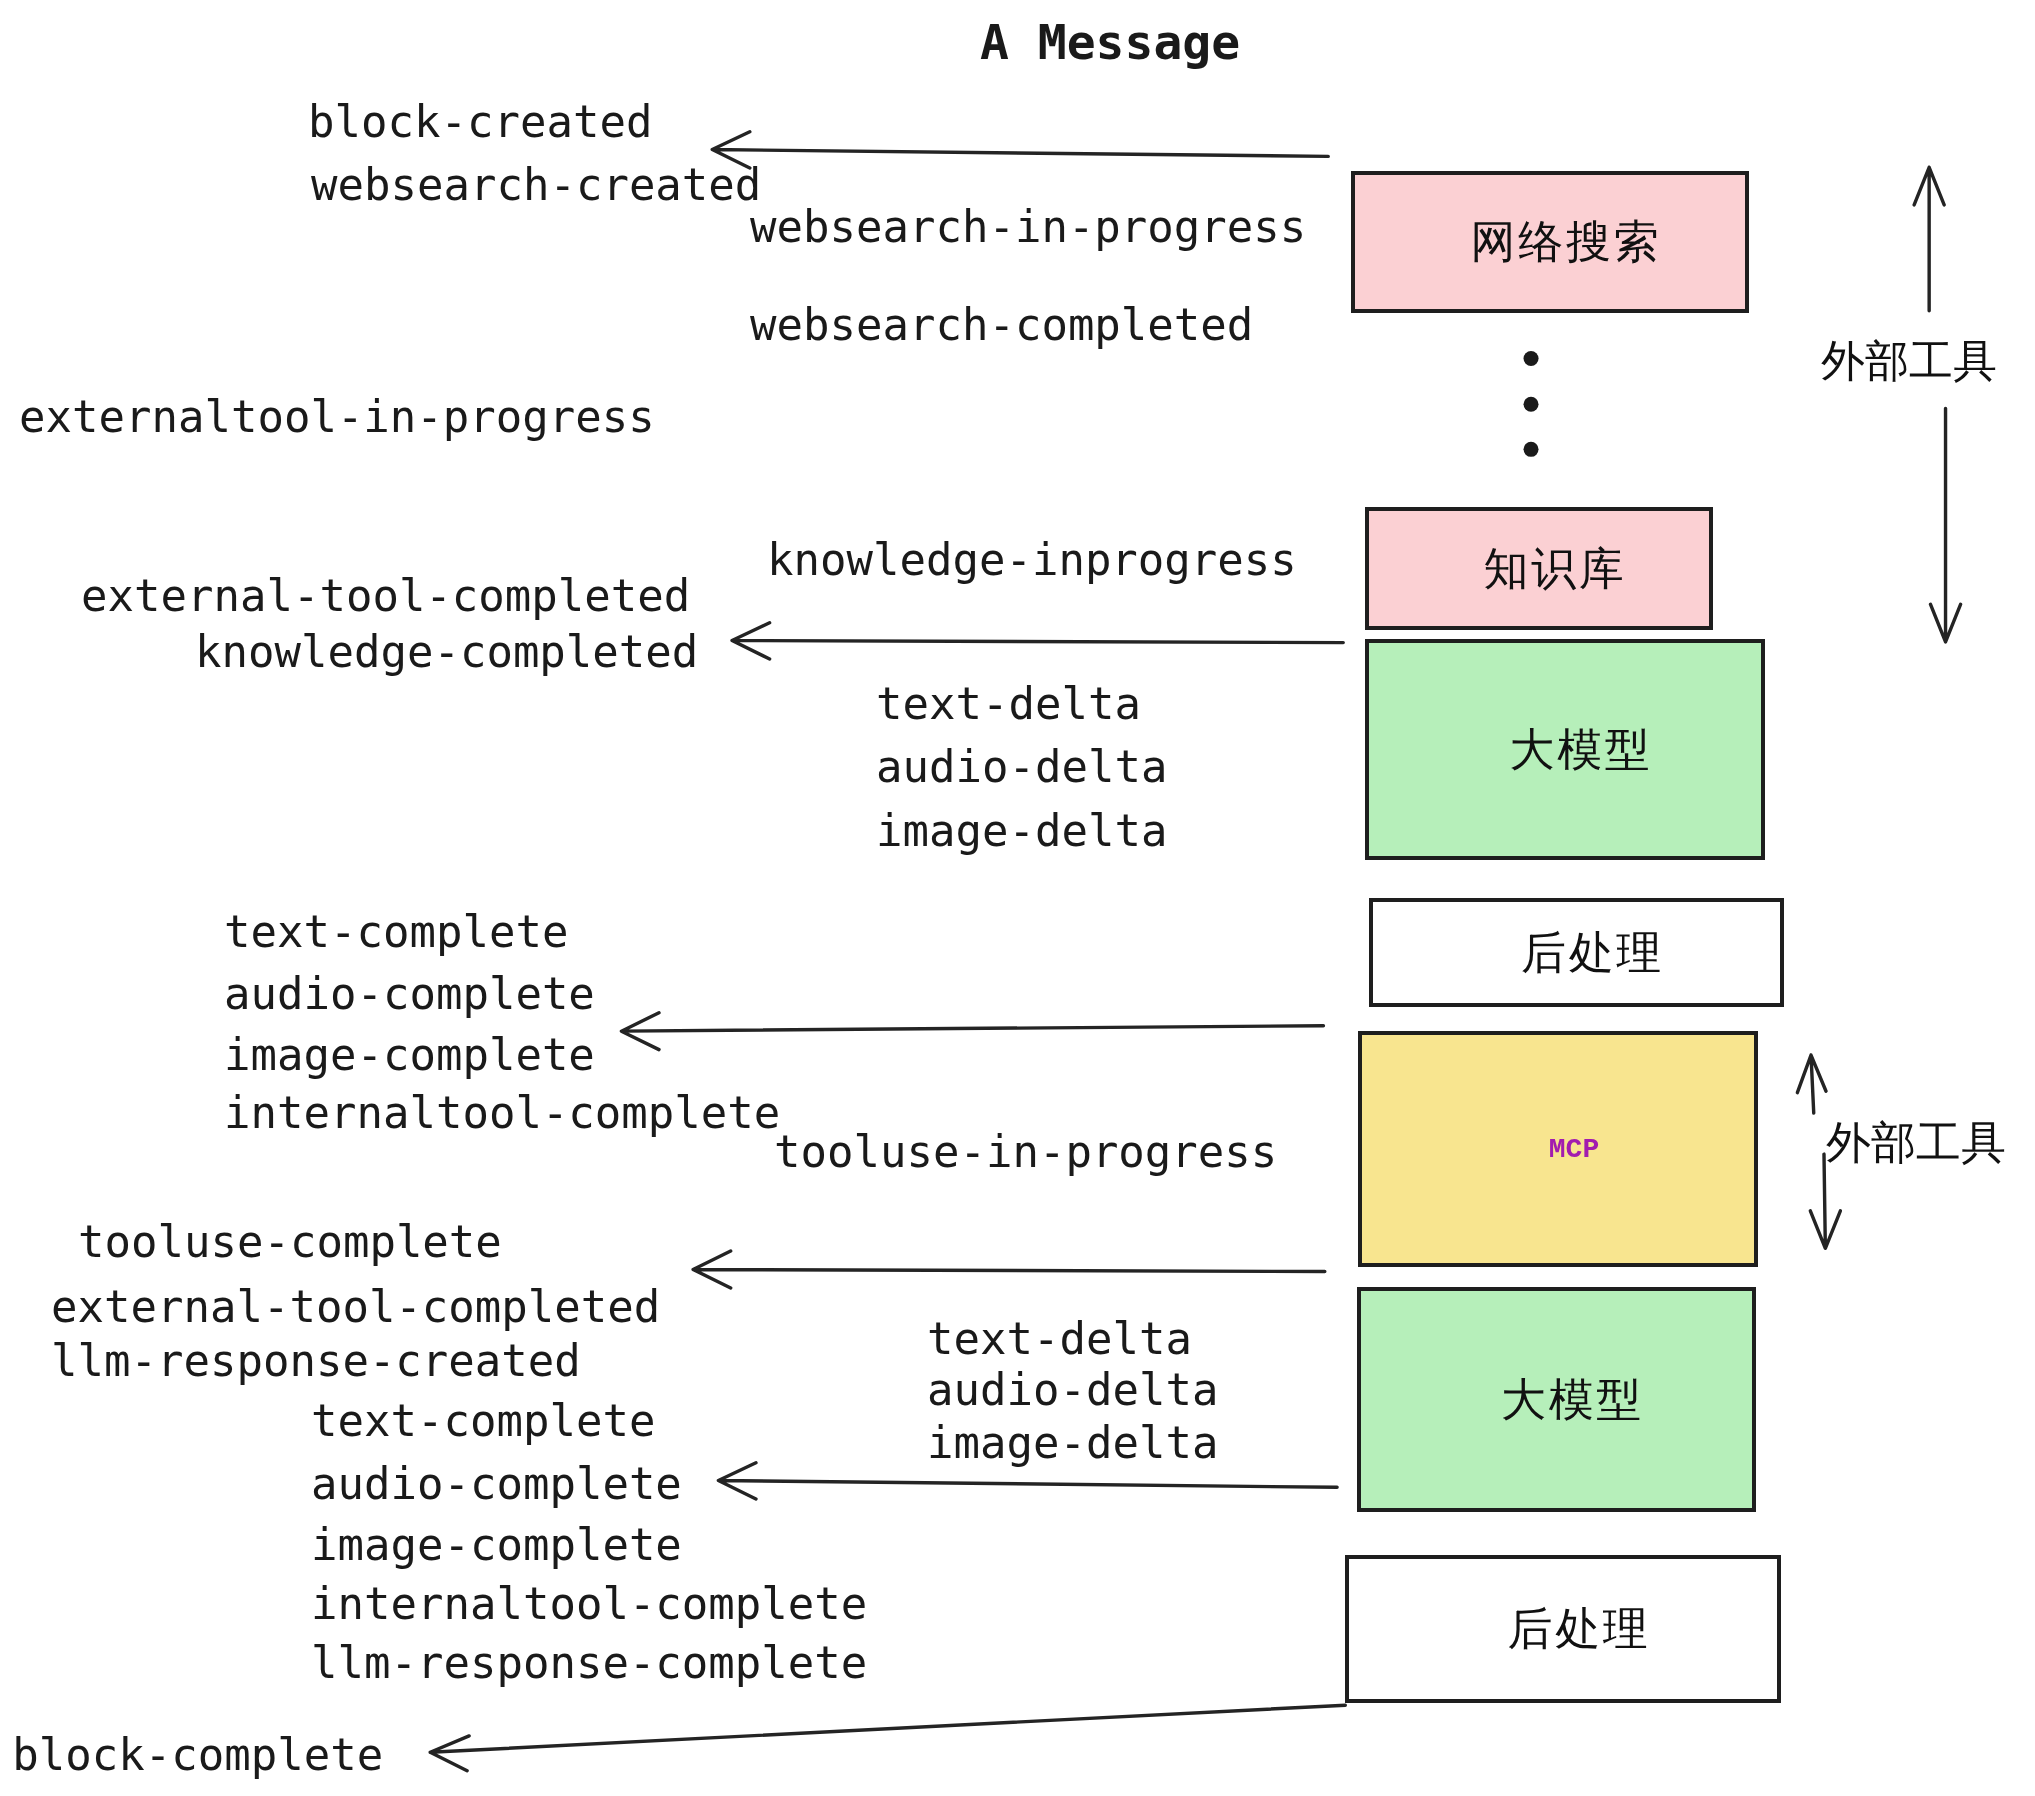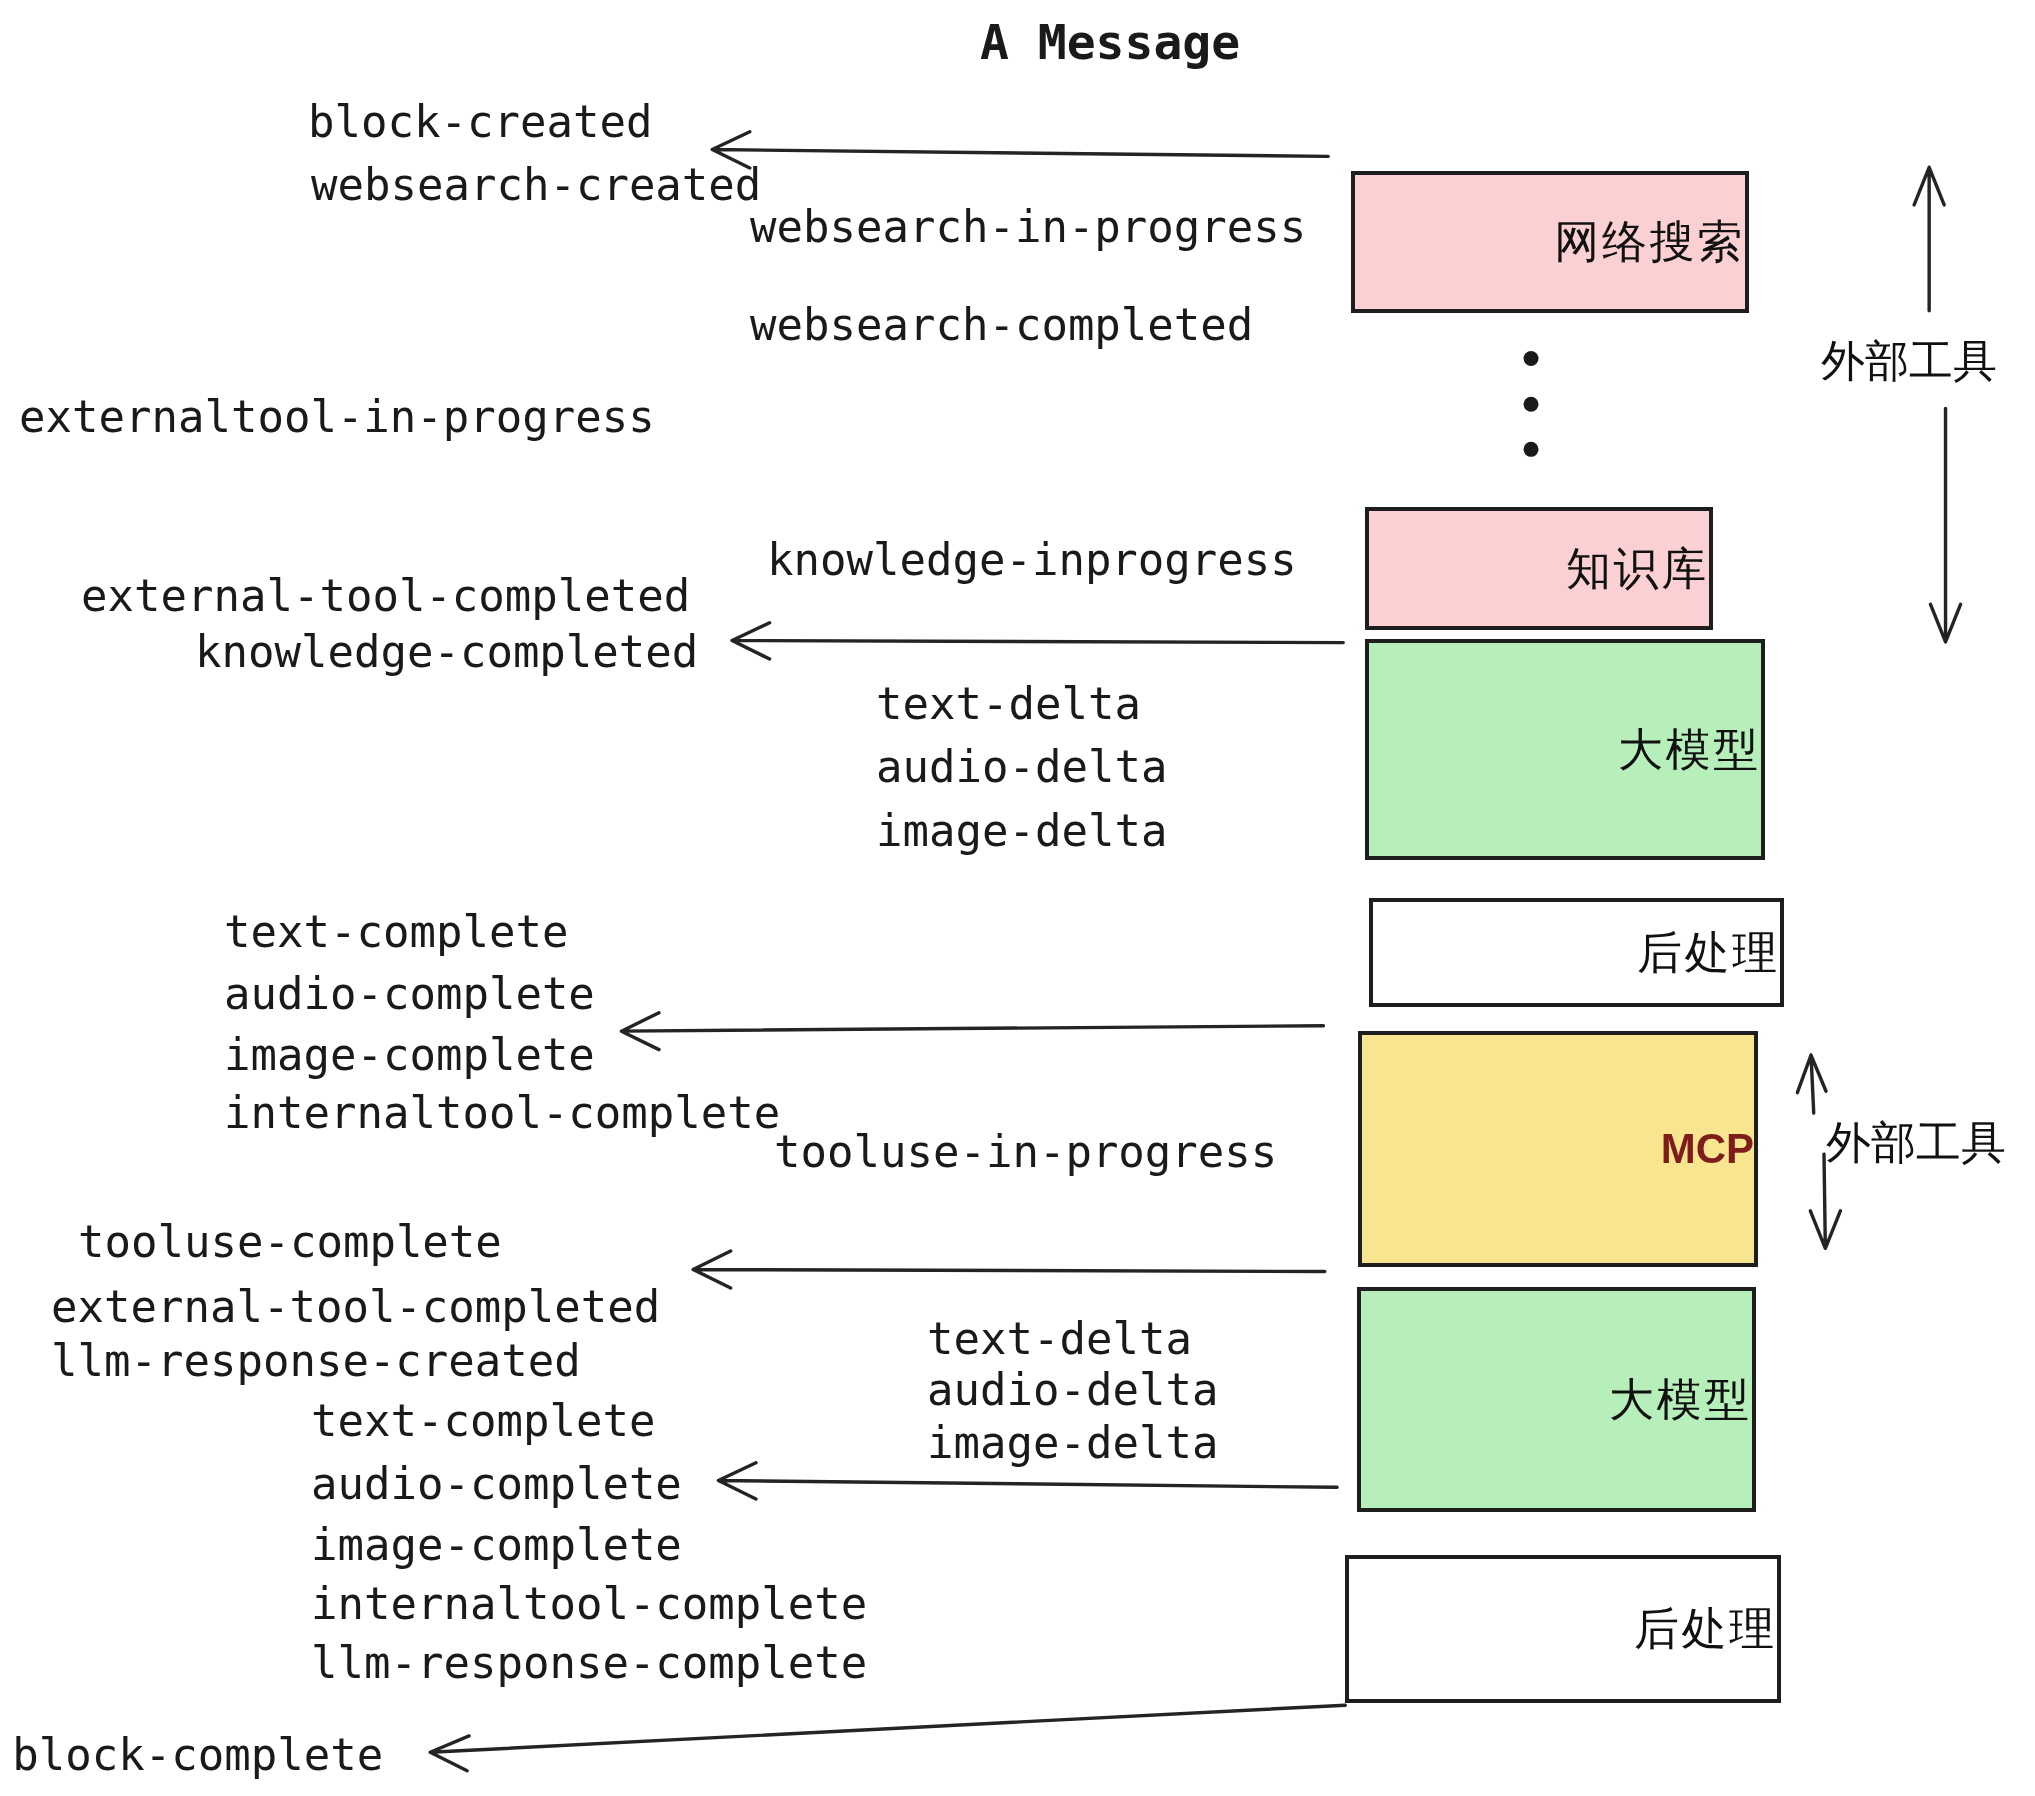--- a/index.html
+++ b/index.html
@@ -27,35 +27,35 @@
     line-height: 1;
     color: #1a1a1a;
     white-space: nowrap;
   }
   .box {
     position: absolute;
     border: 4.1px solid #1e1e1e;
     box-sizing: border-box;
     display: flex;
     align-items: center;
-    justify-content: flex-end;
+    justify-content: center;
     padding-left: 32px;
   }
   .box .zh {
     font-family: "DejaVu Sans", "Liberation Sans", sans-serif;
     font-size: 45px;
     color: #111111;
     letter-spacing: 2.7px;
     white-space: nowrap;
   }
   .box .mono {
-    font-family: Liberation Sans, sans-serif;
-    font-size: 42px;
+    font-family: Liberation Mono, monospace;
+    font-size: 28px;
     font-weight: bold;
-    color: #7f1d1d;
+    color: #a21caf;
     white-space: nowrap;
   }
   .fill-pink   { background: #fbd0d3; }
   .fill-green  { background: #b6efba; }
   .fill-yellow { background: #f8e58f; }
   .fill-white  { background: #ffffff; }
   .side-label {
     position: absolute;
     font-family: "DejaVu Sans", "Liberation Sans", sans-serif;
     font-size: 44px;

